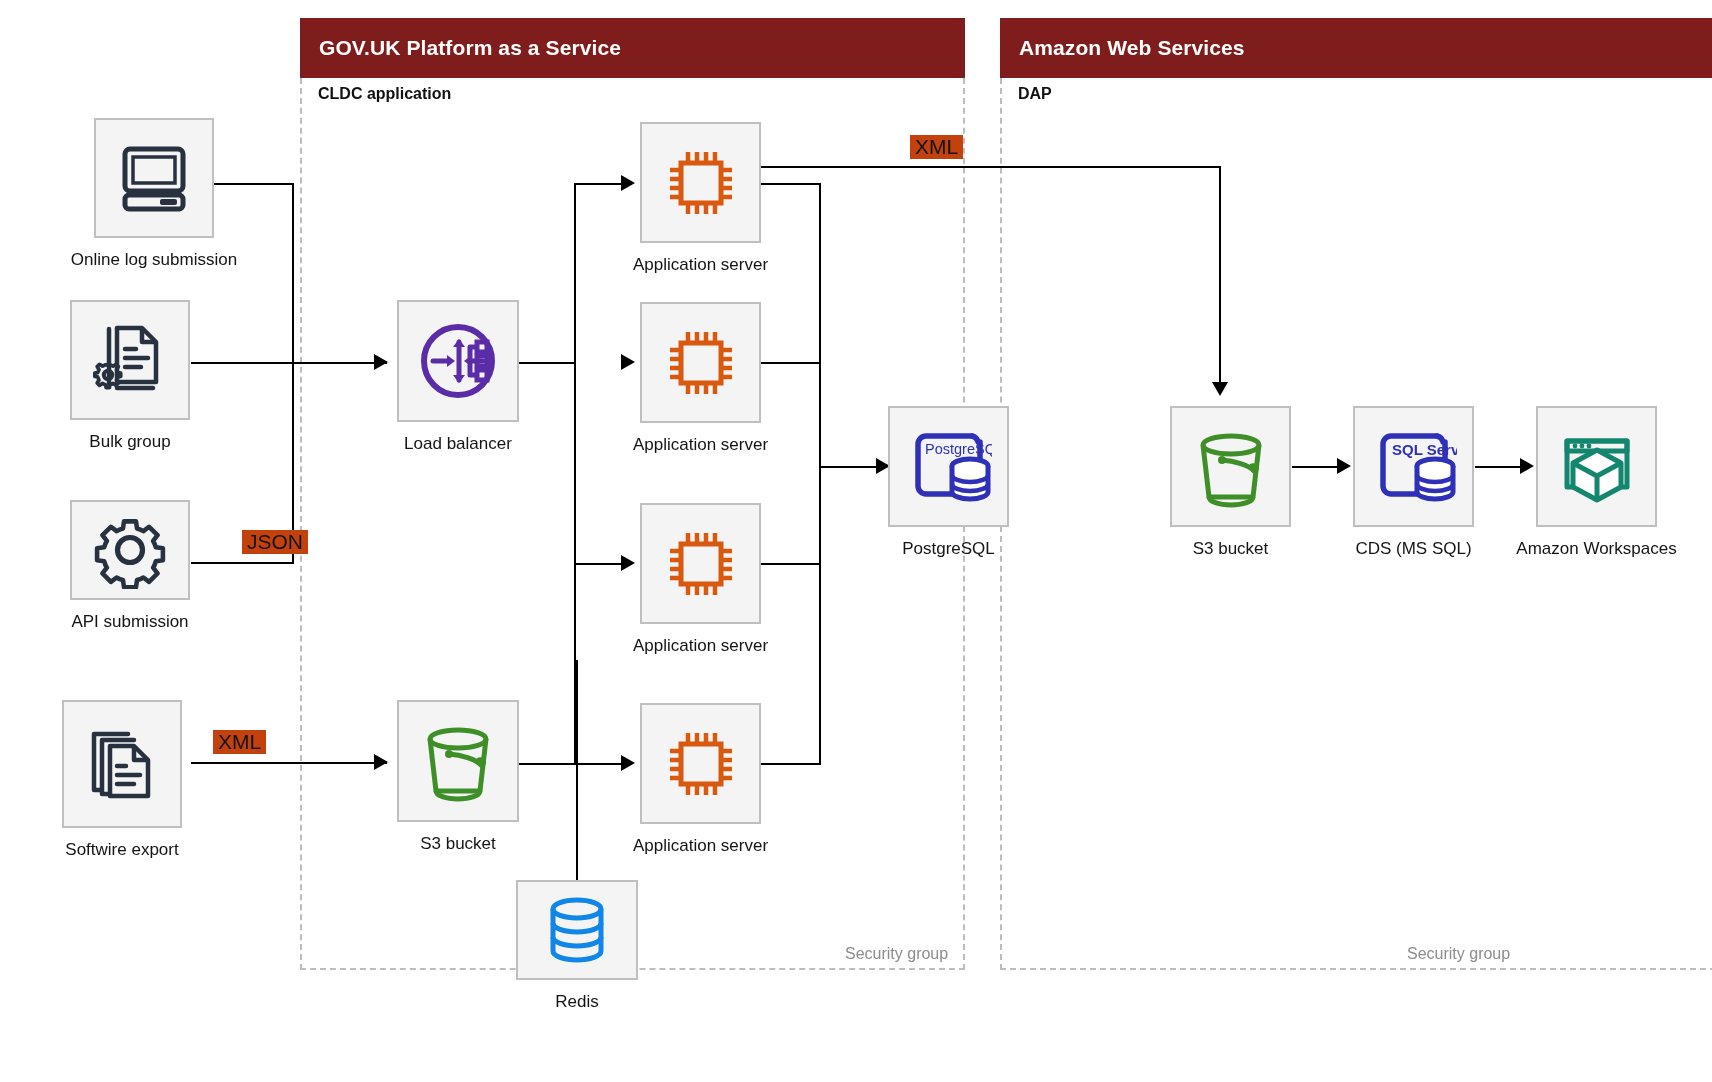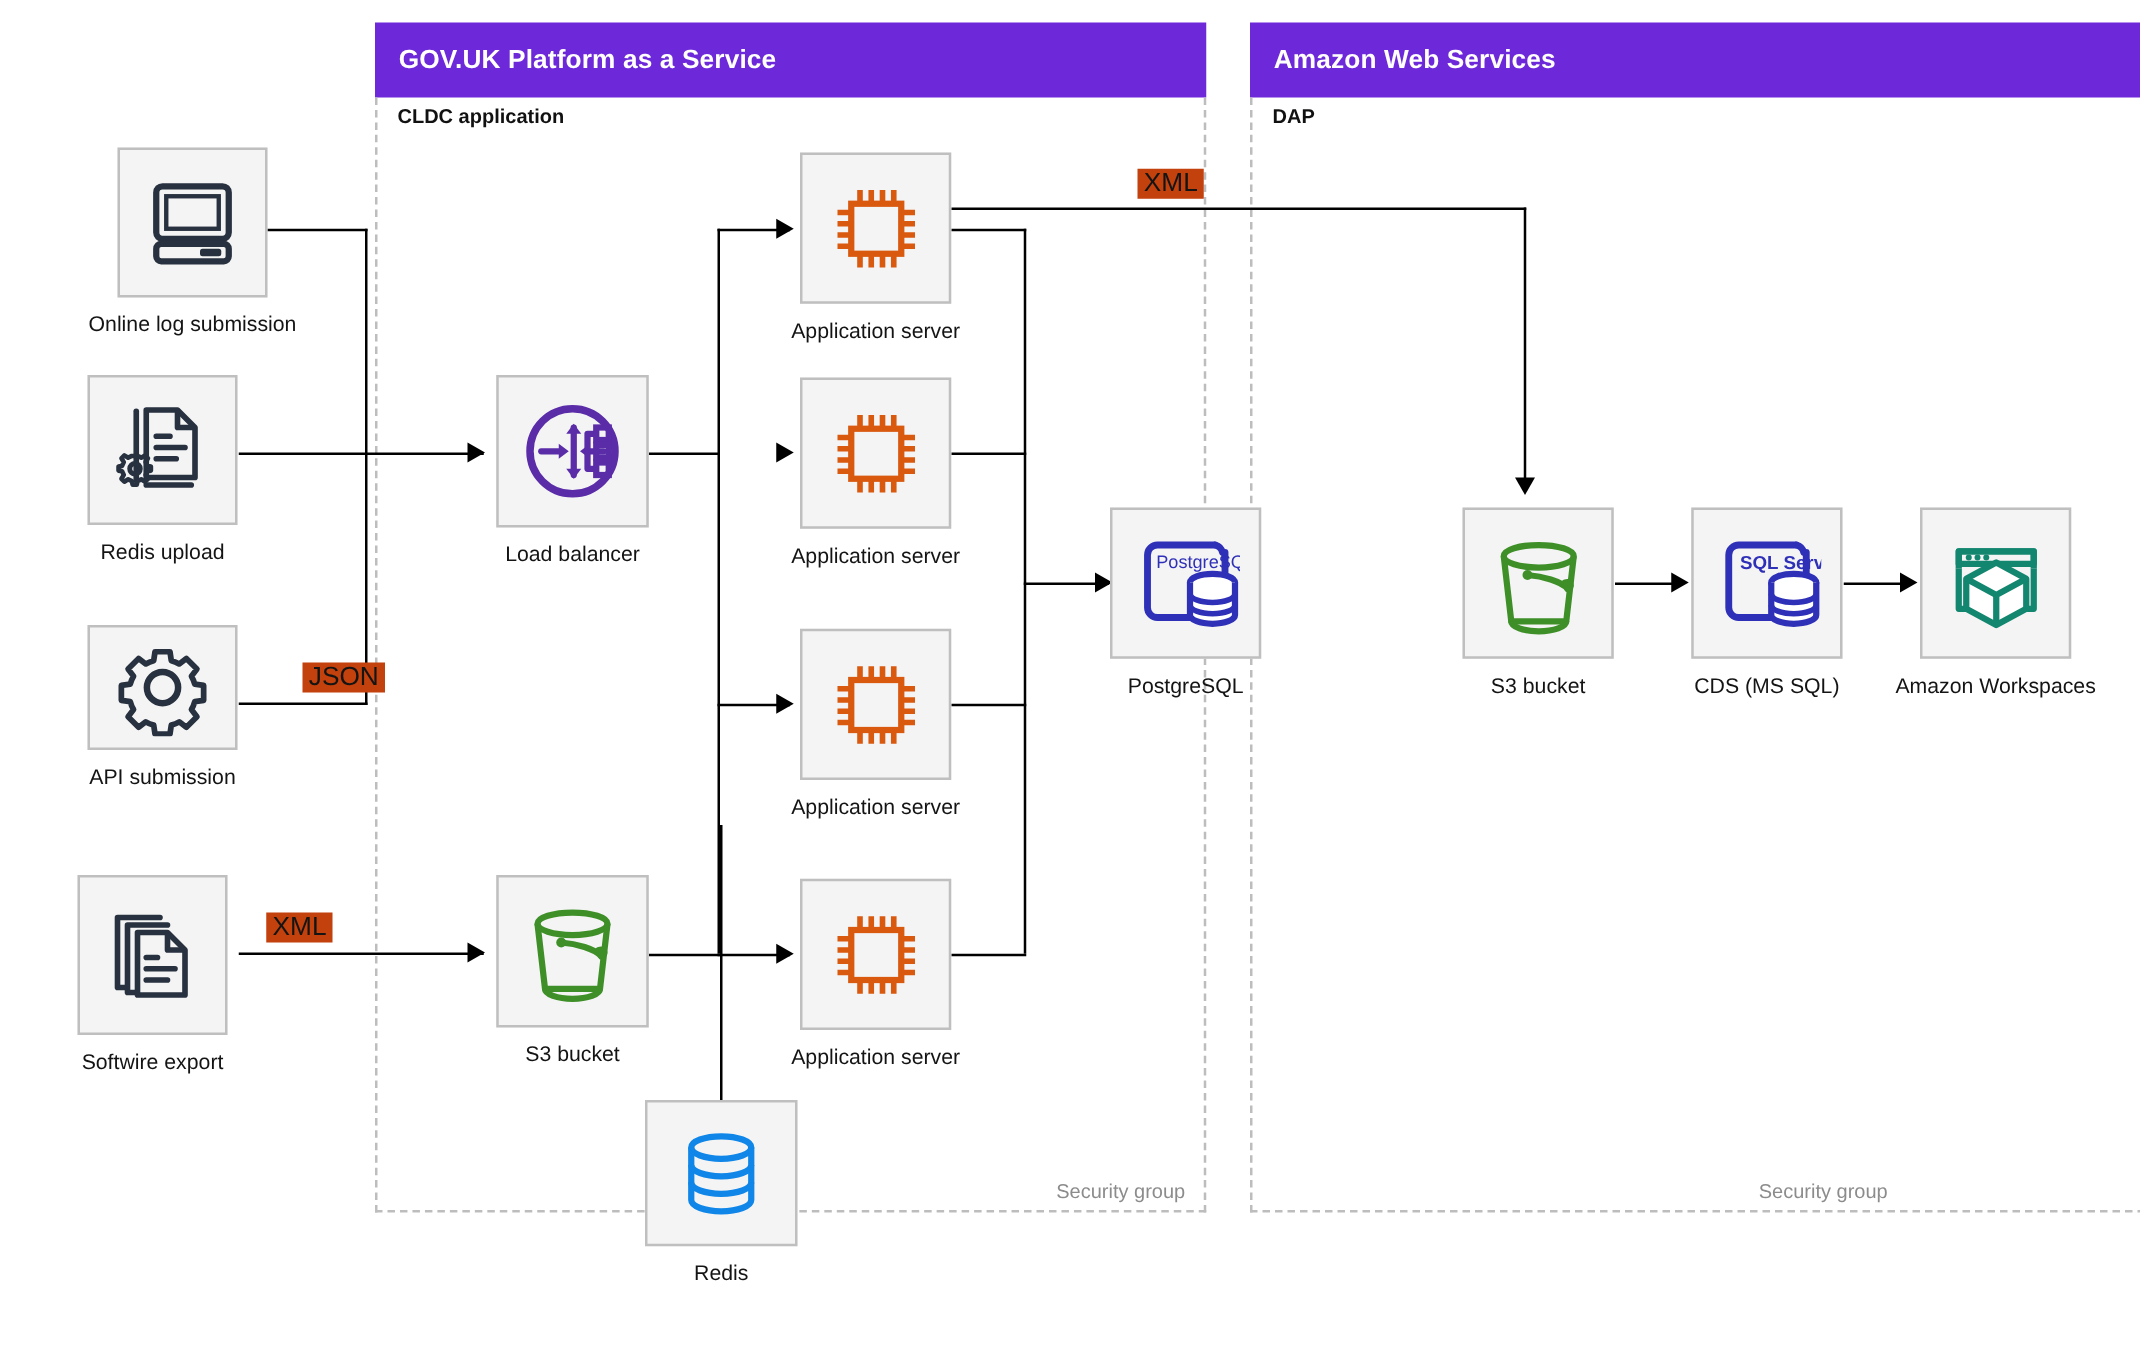--- a/index.html
+++ b/index.html
@@ -5,21 +5,21 @@
   html,body{margin:0;padding:0;background:#ffffff;}
   body{
     font-family:"Liberation Sans","DejaVu Sans",sans-serif;
     width:1712px;height:1082px;position:relative;overflow:hidden;
     -webkit-font-smoothing:antialiased;
   }
   #stage{position:absolute;left:0;top:0;width:1712px;height:1082px;}
 
   
   .group-header{
-    position:absolute;background:#6d28d9;color:#ffffff;
+    position:absolute;background:#7f1d1d;color:#ffffff;
     font-weight:bold;font-size:21px;letter-spacing:.1px;
     display:flex;align-items:center;padding-left:19px;box-sizing:border-box;
   }
   .group-body{
     position:absolute;border:2px dashed #bdbdbd;border-top:none;
     box-sizing:border-box;background:transparent;
   }
   .group-sub{
     position:absolute;font-weight:bold;font-size:16px;color:#111111;
   }
@@ -155,21 +155,21 @@
         <path d="M25 66 H61" fill="none" stroke="#27313f" stroke-width="4.5" stroke-linecap="round"></path>
         <path d="M25 6 H50 L64 20 V60 H25 Z" fill="none" stroke="#27313f" stroke-width="4.5" stroke-linejoin="round"></path>
         <path d="M50 6 V20 H64" fill="none" stroke="#27313f" stroke-width="4.5" stroke-linejoin="round"></path>
         <path d="M33 27 H44 M33 36 H56 M33 45 H49" stroke="#27313f" stroke-width="4.5" stroke-linecap="round"></path>
         <g transform="translate(20,53)">
           <path d="M0,-11 L3.2,-9.5 L6.5,-11.5 L9,-9 L7,-5.7 L8.5,-2.5 L11.5,-2 L11.5,1.6 L8.5,2.1 L7,5.3 L9,8.6 L6.5,11.1 L3.2,9.1 L0,10.6 L-0.6,13.6 L-4.2,13.6 L-4.8,10.6 L-8,9.1 L-11.3,11.1 L-13.8,8.6 L-11.8,5.3 L-13.3,2.1 L-16.3,1.6 L-16.3,-2 L-13.3,-2.5 L-11.8,-5.7 L-13.8,-9 L-11.3,-11.5 L-8,-9.5 L-4.8,-11 Z" transform="translate(-2,0) scale(0.93)" fill="none" stroke="#27313f" stroke-width="4" stroke-linejoin="round"></path>
           <circle cx="-4" cy="0" r="4.2" fill="none" stroke="#27313f" stroke-width="4"></circle>
         </g>
       </svg>
     </div>
-    <div class="cap">Redis upload</div>
+    <div class="cap">Bulk group</div>
   </div>
 
   <div class="node" style="left:70px;top:500px;width:120px;height:100px;">
     <div class="box">
       <svg width="78" height="78" viewBox="0 0 78 78">
         <g transform="translate(39,39)">
           <path d="M-7,-33 H7 L8.4,-24.6 A25,25 0 0 1 16.2,-21.4 L23.2,-26.2 L33.1,-16.3 L28.3,-9.3 A25,25 0 0 1 31.5,-1.5 L39.9,-0.1 V13.9 L31.5,15.3 A25,25 0 0 1 28.3,23.1 L33.1,30.1 L23.2,40 L16.2,35.2 A25,25 0 0 1 8.4,38.4 L7,46.8 H-7 L-8.4,38.4" fill="none" stroke="none"></path>
           <path d="M-6.5,-32 L6.5,-32 L7.6,-24.4 L14.6,-21.5 L20.6,-26.2 L29.8,-17 L25.1,-11 L28,-4 L35.6,-2.9 L35.6,10.1 L28,11.2 L25.1,18.2 L29.8,24.2 L20.6,33.4 L14.6,28.7 L7.6,31.6 L6.5,39.2" fill="none" stroke="none"></path>
           <path d="M-6.8,-32.5 h13.6 l1.2,8.1 a25.5,25.5 0 0 1 7.2,3 l6.5,-5 l9.6,9.6 l-5,6.5 a25.5,25.5 0 0 1 3,7.2 l8.1,1.2 v13.6 l-8.1,1.2 a25.5,25.5 0 0 1 -3,7.2 l5,6.5 l-9.6,9.6 l-6.5,-5 a25.5,25.5 0 0 1 -7.2,3 l-1.2,8.1 h-13.6 l-1.2,-8.1 a25.5,25.5 0 0 1 -7.2,-3 l-6.5,5 l-9.6,-9.6 l5,-6.5 a25.5,25.5 0 0 1 -3,-7.2 l-8.1,-1.2 v-13.6 l8.1,-1.2 a25.5,25.5 0 0 1 3,-7.2 l-5,-6.5 l9.6,-9.6 l6.5,5 a25.5,25.5 0 0 1 7.2,-3 z" transform="scale(0.88)" fill="none" stroke="#27313f" stroke-width="5.2" stroke-linejoin="round"></path>
           <circle cx="0" cy="0" r="12.5" fill="none" stroke="#27313f" stroke-width="5.2"></circle>
@@ -297,21 +297,21 @@
         <path d="M14 20 L20 72 H64 L70 20" fill="none" stroke="#3f8f29" stroke-width="5" stroke-linejoin="round"></path>
         <path d="M20 72 a22 8 0 0 0 44 0" fill="none" stroke="#3f8f29" stroke-width="5"></path>
         <path d="M33 35 C45 36, 60 40, 65 46" fill="none" stroke="#3f8f29" stroke-width="5" stroke-linecap="round"></path>
         <path d="M65 46 C69 44, 68 40, 63 41" fill="none" stroke="#3f8f29" stroke-width="5" stroke-linecap="round"></path>
         <circle cx="33" cy="35" r="4" fill="#3f8f29"></circle>
       </svg>
     </div>
     <div class="cap">S3 bucket</div>
   </div>
 
-  <div class="node" style="left:516px;top:880px;width:122px;height:117px;">
+  <div class="node" style="left:516px;top:880px;width:122px;height:100px;">
     <div class="box">
       <svg width="74" height="74" viewBox="0 0 74 74">
         <ellipse cx="37" cy="16" rx="24" ry="9" fill="none" stroke="#0f86e8" stroke-width="5"></ellipse>
         <path d="M13 16 V58 a24 9 0 0 0 48 0 V16" fill="none" stroke="#0f86e8" stroke-width="5"></path>
         <path d="M13 30 a24 9 0 0 0 48 0" fill="none" stroke="#0f86e8" stroke-width="5"></path>
         <path d="M13 44 a24 9 0 0 0 48 0" fill="none" stroke="#0f86e8" stroke-width="5"></path>
       </svg>
     </div>
     <div class="cap">Redis</div>
   </div>

